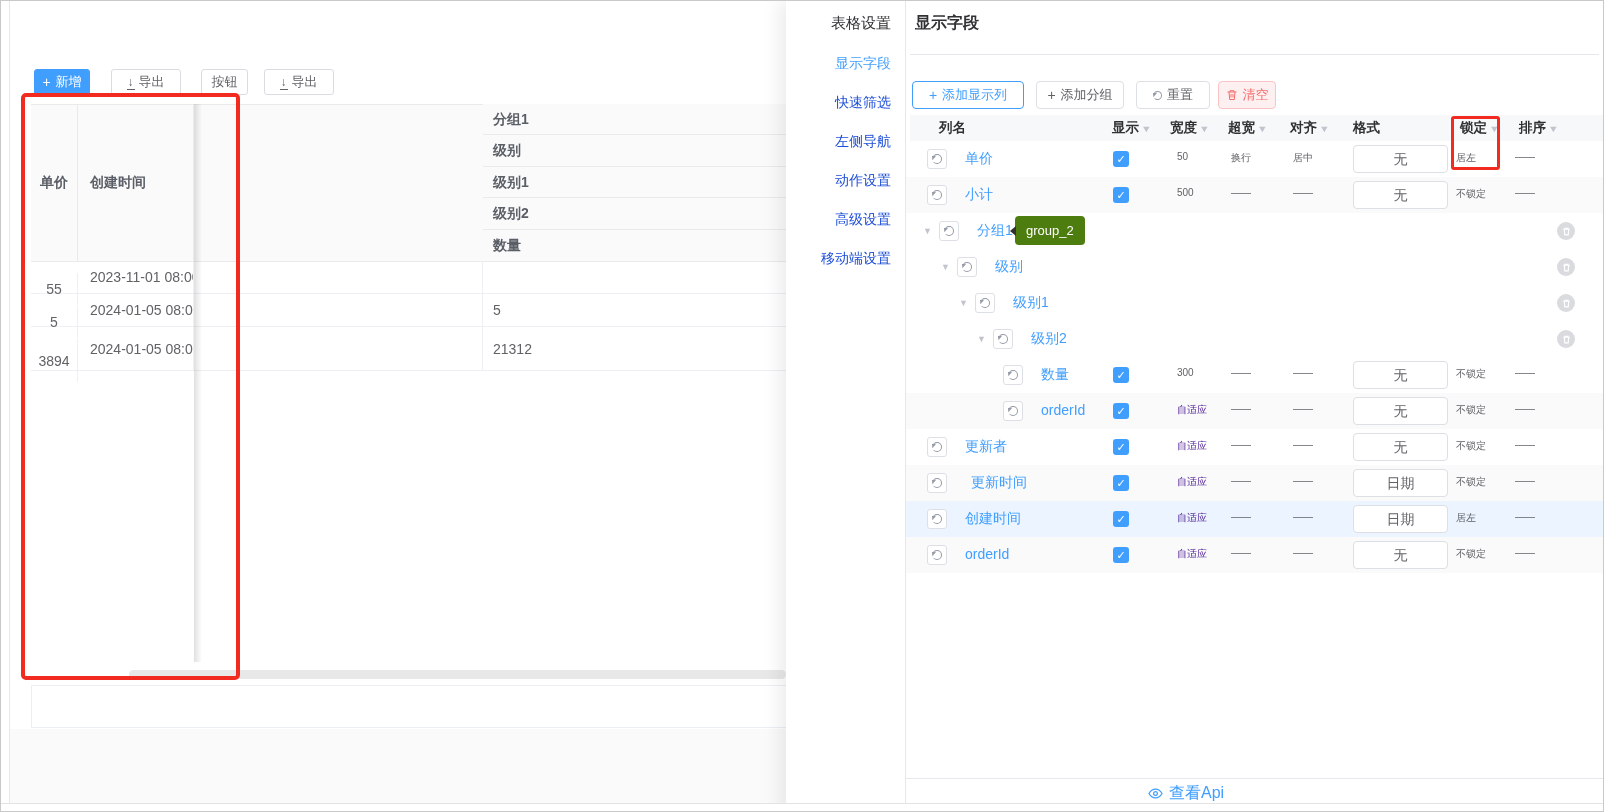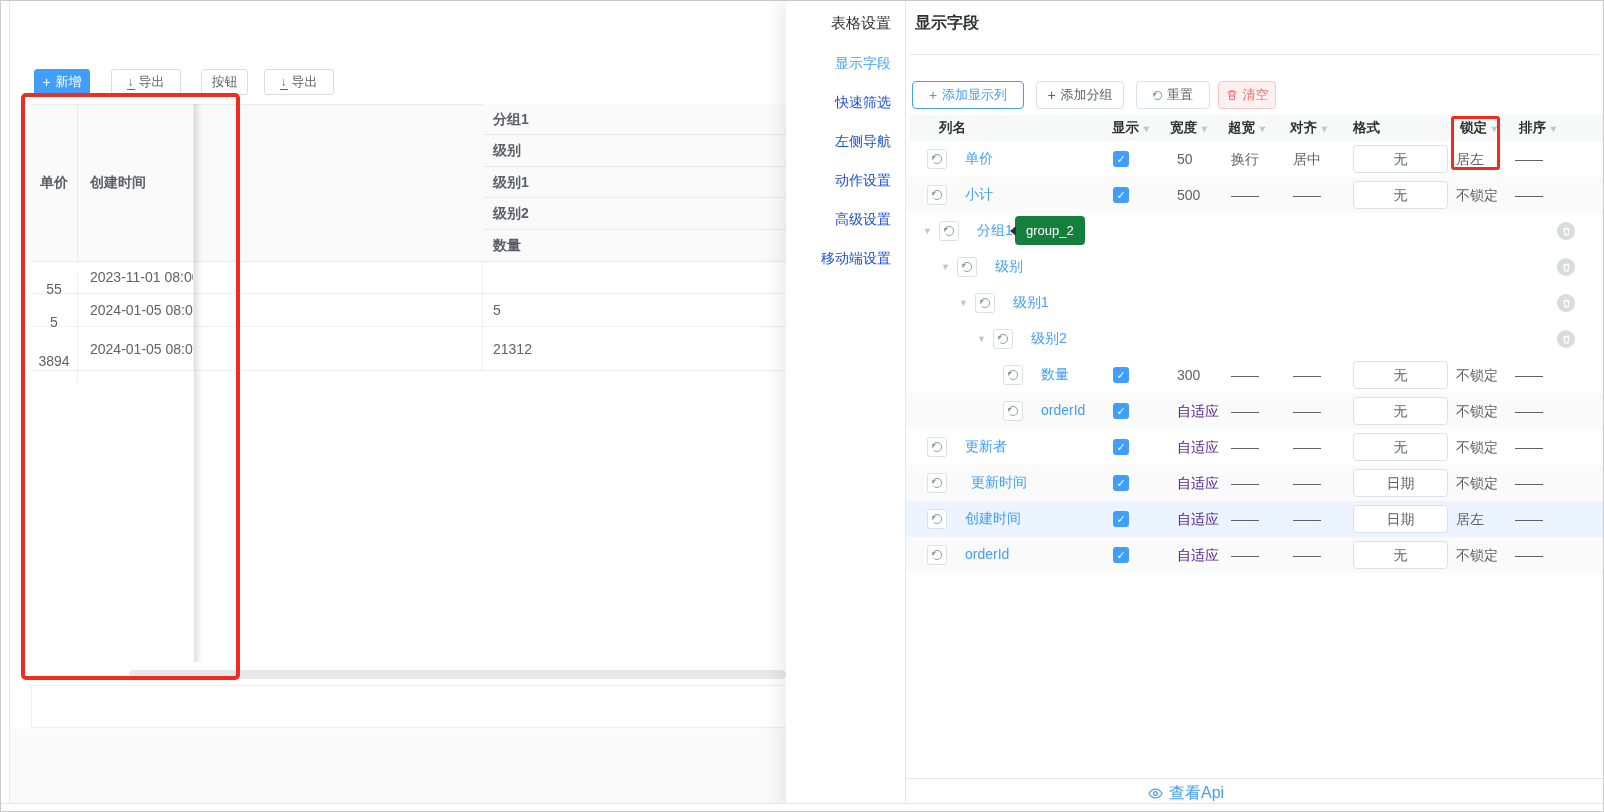--- a/index.html
+++ b/index.html
@@ -68,27 +68,27 @@
   .prows { position:absolute; left:0; right:0; top:140px; }
   .prow { position:relative; height:36px; }
   .prow.stripe { background:#fafafa; }
   .prow.hl { background:#ecf5ff; }
   .tcaret { position:absolute; top:13px; font-size:9px; color:#c0c4cc; cursor:pointer; }
   .ricon { position:absolute; top:8px; width:20px; height:20px; border:1px solid #dcdfe6; border-radius:3px; background:#fff; display:flex; align-items:center; justify-content:center; cursor:pointer; }
   .rf { display:inline-block; width:10px; height:10px; border:1.6px solid #949aa6; border-left-color:transparent; border-radius:50%; position:relative; }
   .rf::after { content:""; position:absolute; left:-4px; top:-2px; border:3px solid transparent; border-right-color:#949aa6; transform:rotate(40deg); }
   .flink { position:absolute; top:9px; font-size:14px; color:#409eff; cursor:pointer; white-space:nowrap; }
   .ckb { position:absolute; left:207px; top:10px; width:16px; height:16px; background:#409eff; border-radius:3px; color:#fff; font-size:11px; line-height:16px; text-align:center; cursor:pointer; }
-  .pval { position:absolute; top:10px; font-size:14px; color:#606266; white-space:nowrap; cursor:pointer; }
+  .pval { position:absolute; top:10px; font-size:10px; color:#606266; white-space:nowrap; cursor:pointer; }
   .pval.auto { color:#4c1d95; }
   .v-width { left:271px; } .v-wrap { left:325px; } .v-align { left:387px; }
   .v-lock { left:550px; } .v-sort { left:609px; }
   .fmt { position:absolute; left:447px; top:4px; width:95px; height:28px; border:1px solid #dcdfe6; border-radius:4px; background:#fff; text-align:center; line-height:26px; font-size:14px; color:#606266; cursor:pointer; }
   .del { position:absolute; left:651px; top:9px; width:18px; height:18px; border-radius:50%; background:#d9dbdf; color:#fff; display:flex; align-items:center; justify-content:center; cursor:pointer; }
-  .tipbox { position:absolute; left:109px; top:3px; height:29px; line-height:29px; padding:0 11px; background:#15803d; color:#fff; font-size:13px; border-radius:4px; white-space:nowrap; z-index:20; }
+  .tipbox { position:absolute; left:109px; top:3px; height:29px; line-height:29px; padding:0 11px; background:#4d7c0f; color:#fff; font-size:13px; border-radius:4px; white-space:nowrap; z-index:20; }
   .tipbox::before { content:""; position:absolute; left:-5px; top:10px; border:5px solid transparent; border-left:none; border-right:6px solid #303133; }
 
   .pfoot-sep { position:absolute; left:0; right:0; top:777px; height:1px; background:#e4e7ed; }
   .api-link { position:absolute; left:242px; top:782px; color:#409eff; font-size:16px; display:flex; align-items:center; gap:6px; cursor:pointer; }
   svg.ic { display:block; }
 </style>
 </head>
 <body>
 
 <div class="window">

